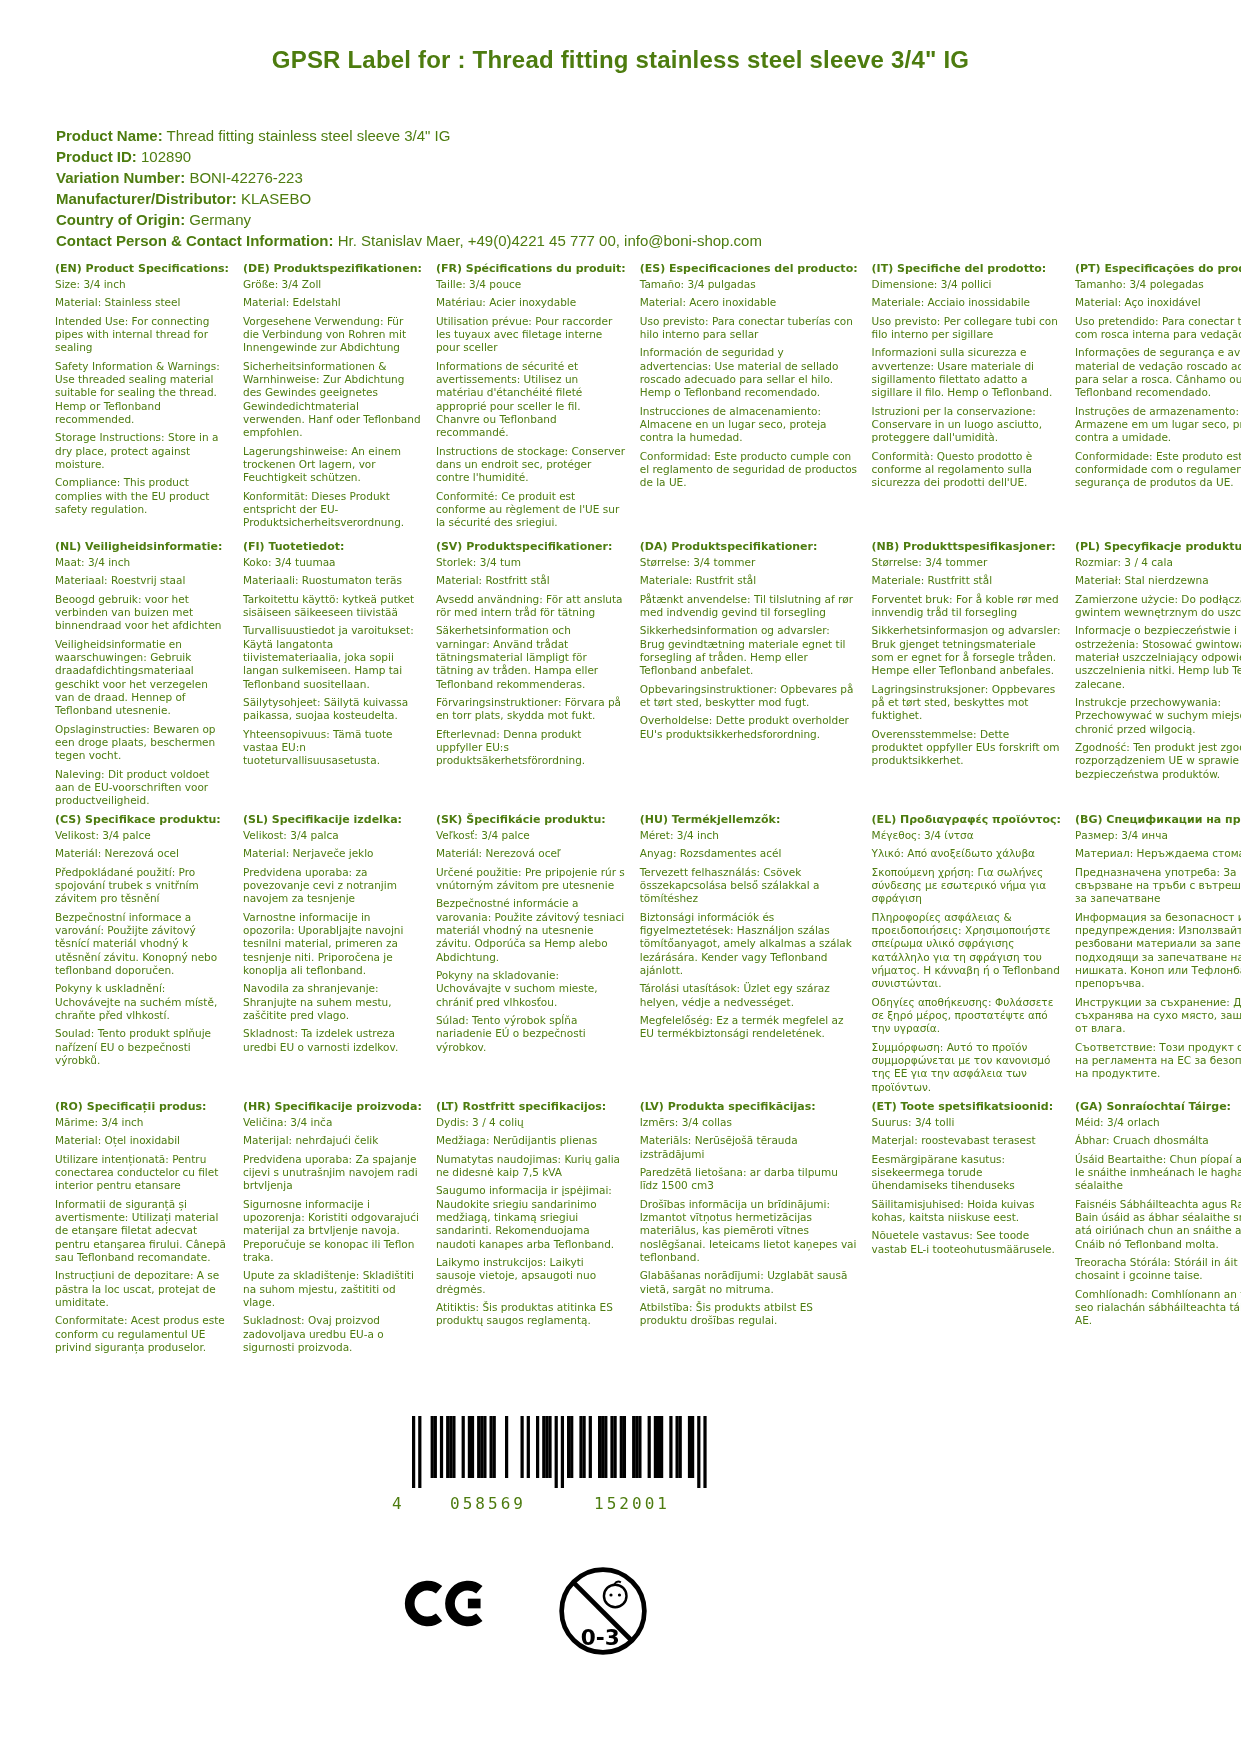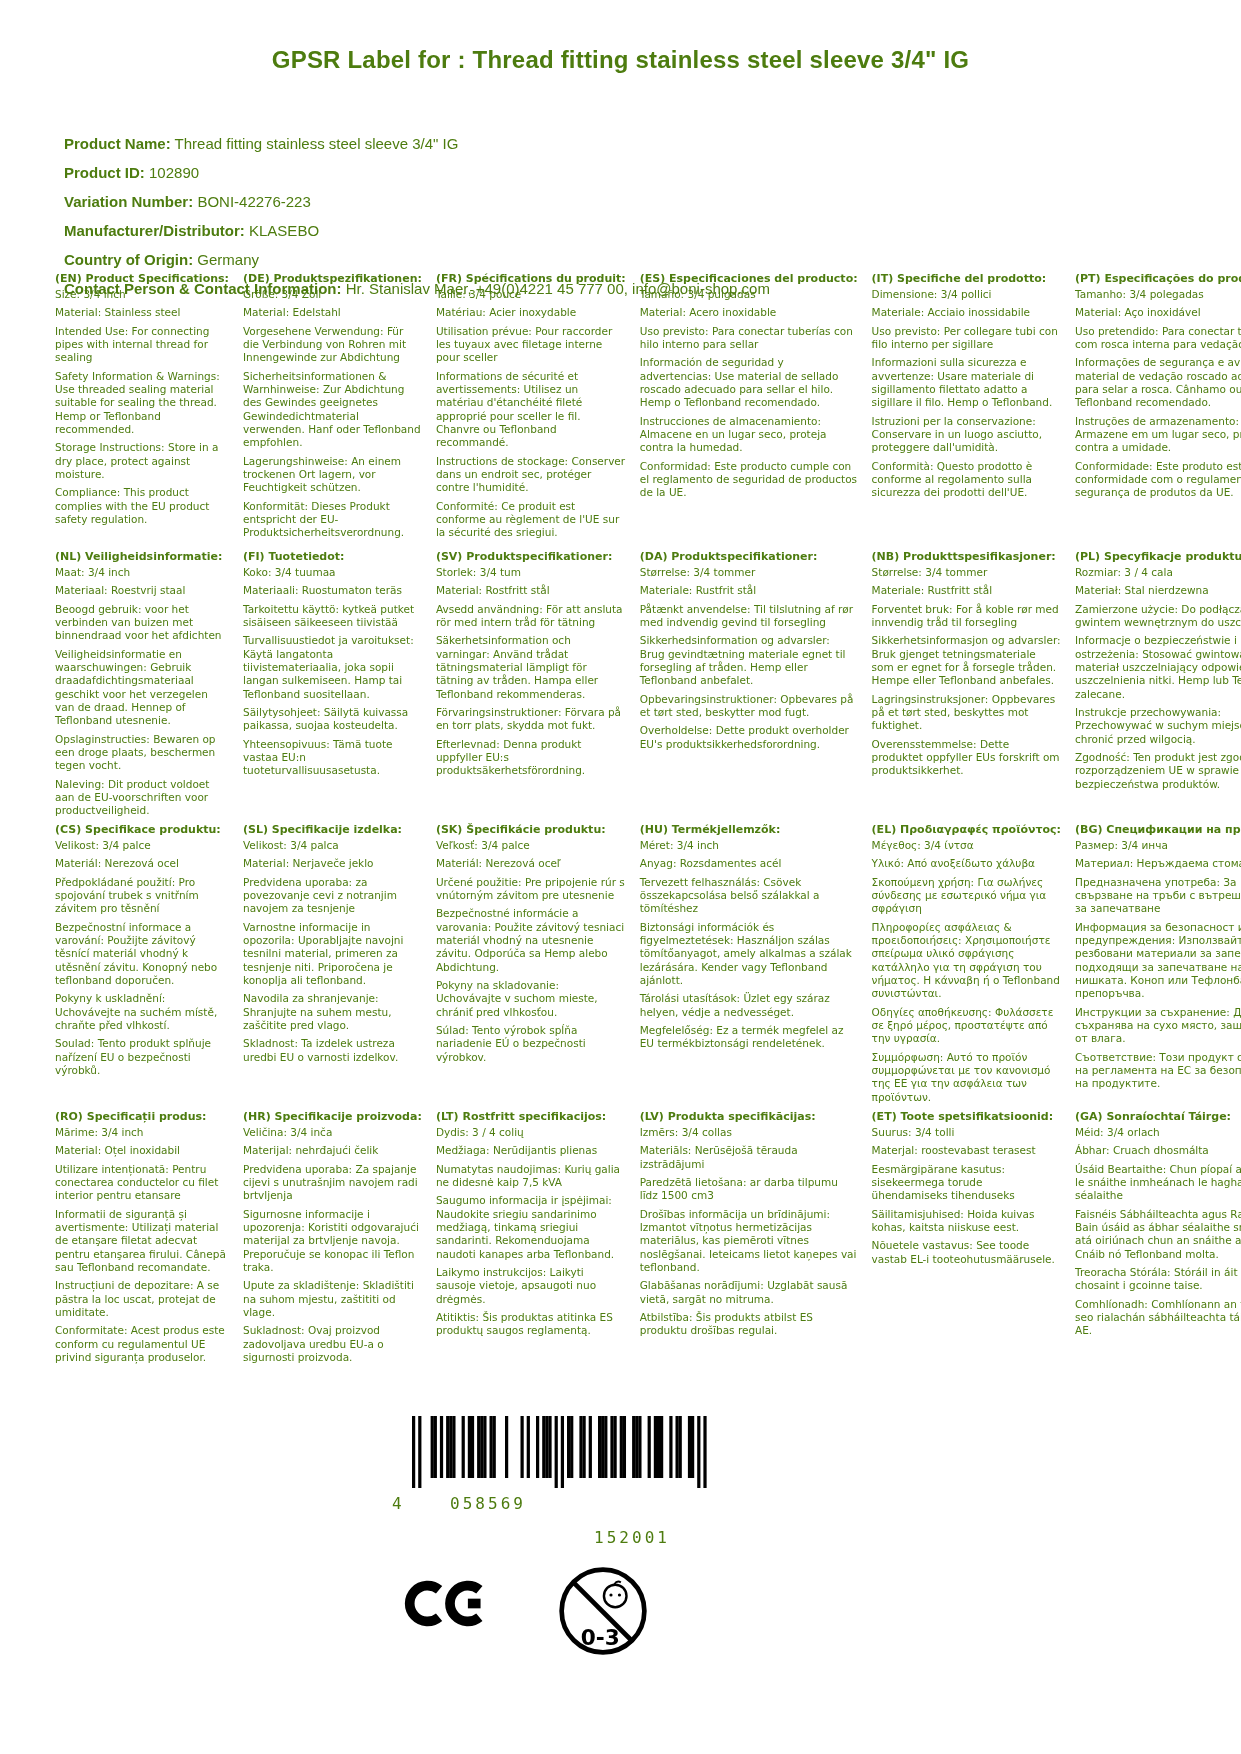--- a/index.html
+++ b/index.html
@@ -2,35 +2,35 @@
 <html><head>
 <meta charset="utf-8">
 <style>
   html,body{margin:0;padding:0;background:#fff;}
   .page{position:relative;width:1241px;height:1754px;background:#fff;color:#4d7c0f;overflow:hidden;
         font-family:"DejaVu Sans",sans-serif;}
   .title{position:absolute;top:46px;left:0;width:100%;text-align:center;margin:0;
          font-family:"Liberation Sans",sans-serif;font-size:24px;font-weight:bold;letter-spacing:.2px;}
   .product-info{position:absolute;top:125px;left:56px;font-family:"Liberation Sans",sans-serif;
                 font-size:15px;line-height:21px;}
-  .pi-line{margin:8px;}
+  .pi-line{margin:0;}
   .pi-line b{font-weight:bold;}
-  .specs-grid{position:absolute;top:272px;left:55px;width:1131px;display:grid;
+  .specs-grid{position:absolute;top:262px;left:55px;width:1131px;display:grid;
               grid-template-columns:repeat(6,1fr);column-gap:14px;
               grid-template-rows:278px 273px 287px auto;}
   .block{font-size:10.5px;line-height:1.27;}
   .block-title{margin:0 0 2px 0;font-size:11px;font-weight:bold;white-space:nowrap;}
   .block-p{margin:0 0 5px 0;}
   .barcode{position:absolute;left:412px;top:1416px;width:295px;}
   .bc-digits{position:relative;height:20px;margin-top:2px;
              font-family:"DejaVu Sans Mono",monospace;font-size:16px;letter-spacing:3px;}
   .bc-digits span{position:absolute;top:0;}
   .bc-lead{left:-20px;}
   .bc-g1{left:12px;width:128px;text-align:center;}
-  .bc-g2{left:156px;width:128px;text-align:center;margin-top:34px;}
+  .bc-g2{left:156px;width:128px;text-align:center;}
   .ce{position:absolute;left:403px;top:1577px;}
   .age{position:absolute;left:556px;top:1564px;}
 </style>
 </head>
 <body>
 
 <div class="page">
 
   <h1 class="title">GPSR Label for : Thread fitting stainless steel sleeve 3/4" IG</h1>
 

